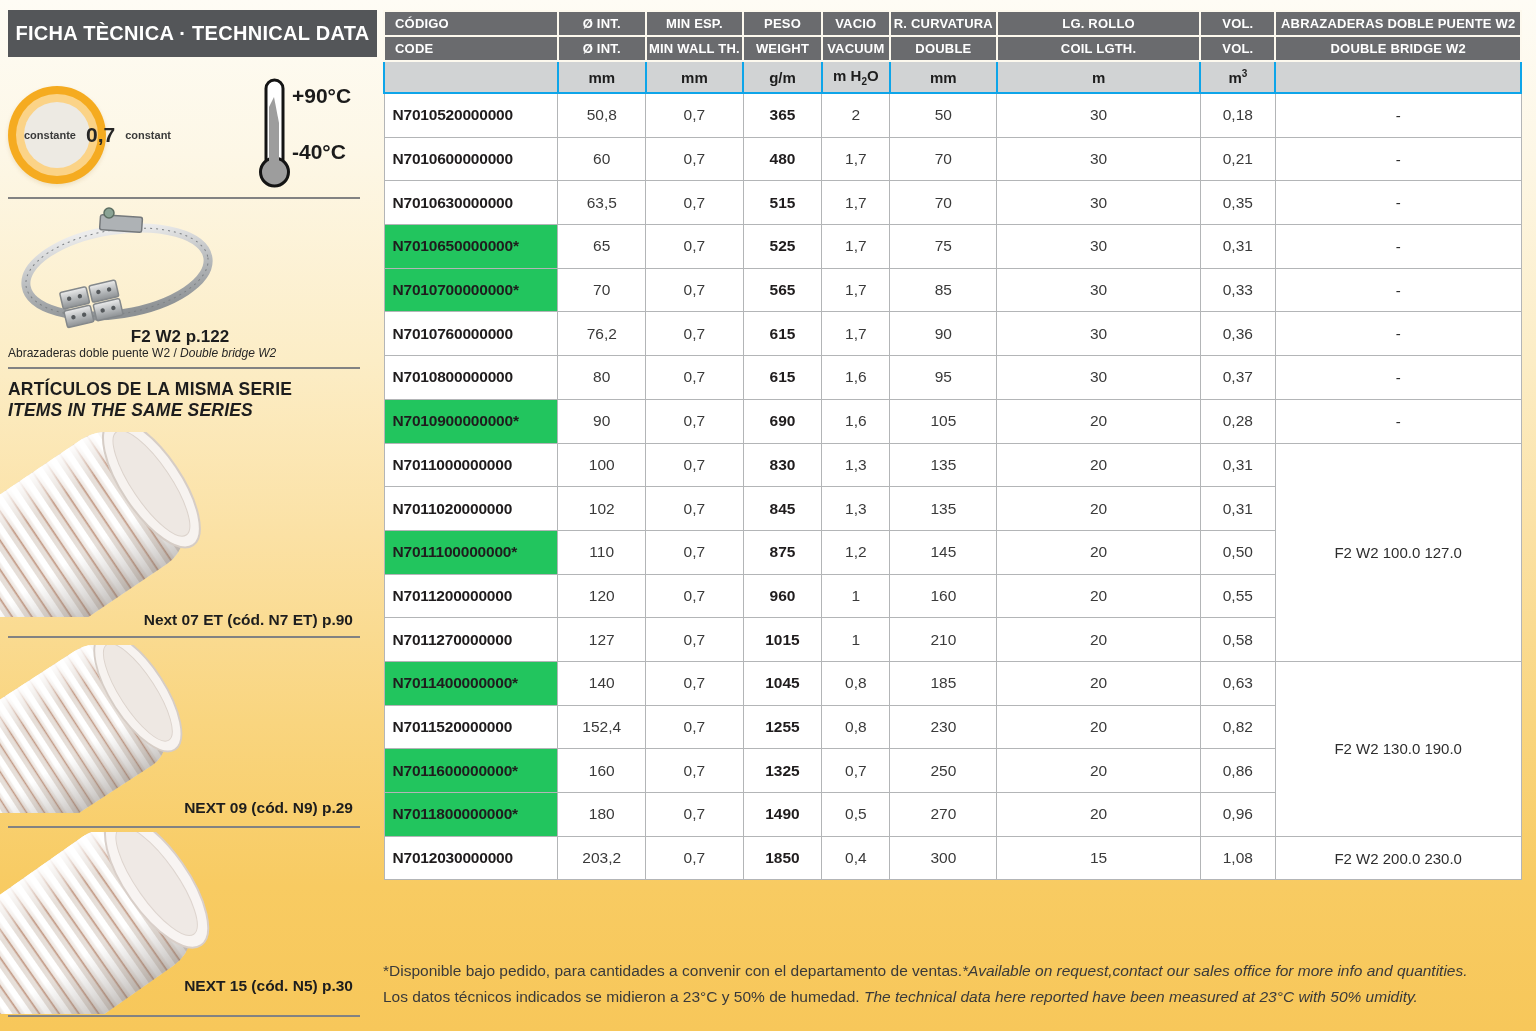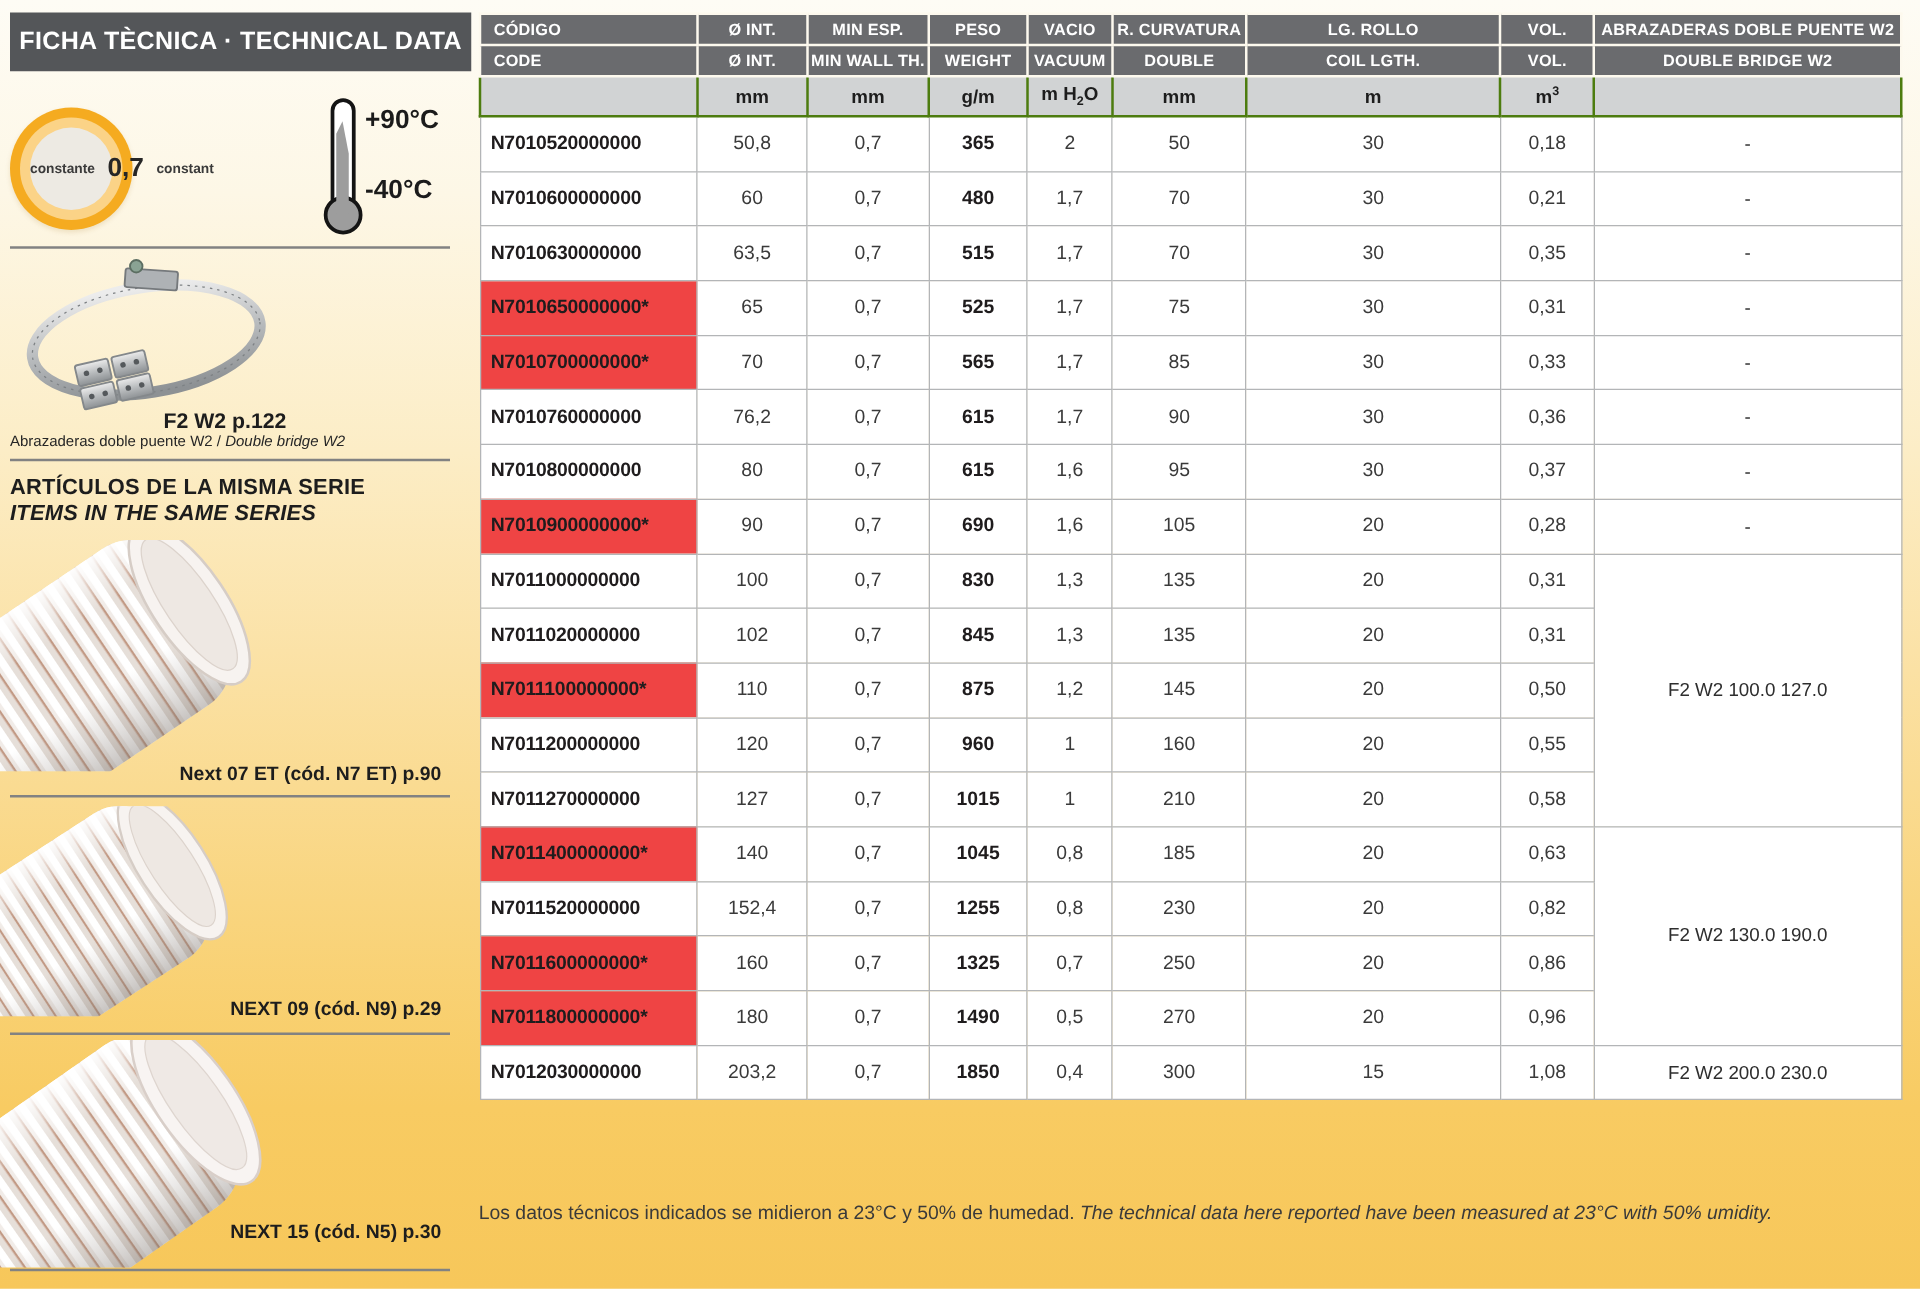--- a/index.html
+++ b/index.html
@@ -30,27 +30,27 @@
   .series-es{position:absolute;left:8px;top:379px;font-size:17.5px;font-weight:bold;color:#1d1d1d;letter-spacing:.2px}
   .series-en{position:absolute;left:8px;top:400px;font-size:17.5px;font-weight:bold;font-style:italic;color:#1d1d1d;letter-spacing:.2px}
   .hose{position:absolute}
   .hose-label{position:absolute;left:8px;width:345px;text-align:right;font-size:15.5px;font-weight:bold;color:#1d1d1d}
   
   .table-wrap{position:absolute;left:383px;top:10px;width:1139px}
   table{width:100%;border-collapse:collapse;table-layout:fixed}
   thead th{background:#6a6b6e;color:#fff;font-size:13px;font-weight:bold;border:2px solid #fdf9ee;padding:0 2px;letter-spacing:.2px}
   thead th.thl{text-align:left;padding-left:10px}
   tr.h1 th,tr.h2 th{height:23px}
-  tr.units td{background:#d1d3d4;color:#1d1d1d;font-weight:bold;font-size:15px;text-align:center;height:28px;border:2px solid #4d7c0f}
+  tr.units td{background:#d1d3d4;color:#1d1d1d;font-weight:bold;font-size:15px;text-align:center;height:28px;border:2px solid #0ea5e9}
   tr.units sub{font-size:10px}
   tr.units sup{font-size:10px}
   tbody td{background:#fff;border:1px solid #b3b5b7;text-align:center;font-size:15.5px;color:#3a3a3a;height:42.7px;padding:0}
   tbody td.code{text-align:left;padding-left:8px;font-weight:bold;color:#1f1c1d;letter-spacing:-.2px}
   tbody td.peso{font-weight:bold;color:#1f1c1d}
-  tbody td.hl{background:#ef4444}
+  tbody td.hl{background:#22c55e}
   tbody td.abz{font-size:15px;color:#2e2e2e}
   
   .footnotes{position:absolute;left:383px;top:958px;width:1150px;font-size:15.5px;color:#3a3a3a;line-height:26px}
 </style>
 </head>
 <body>
 
 <svg width="0" height="0" style="position:absolute" aria-hidden="true">
   <defs>
     <pattern id="hoseStripes" width="16" height="400" patternUnits="userSpaceOnUse">
@@ -406,15 +406,18 @@
       <td>15</td>
       <td>1,08</td>
       <td class="abz">F2 W2 200.0 230.0</td>
     </tr>
   </tbody>
 </table>
 </div>
 
 <div class="footnotes">
   <div>
+    <span>*Disponible bajo pedido, para cantidades a convenir con el departamento de ventas.</span><span class="ital">*Available on request,contact our sales office for more info and quantities.</span>
+  </div>
+  <div>
     <span>Los datos técnicos indicados se midieron a 23°C y 50% de humedad. </span><span class="ital">The technical data here reported have been measured at 23°C with 50% umidity.</span>
   </div>
 </div>
 
 </body></html>

